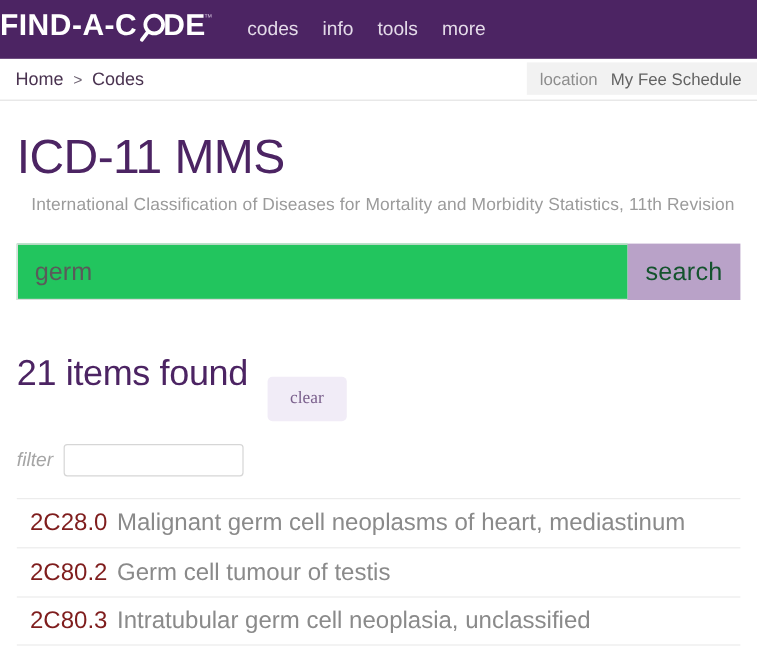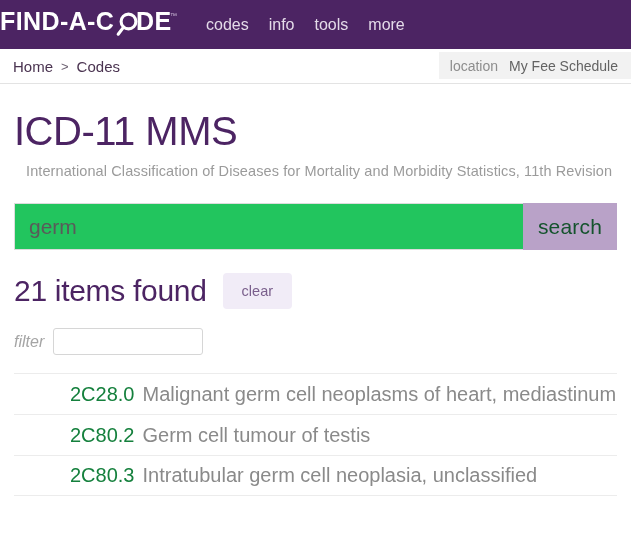--- a/index.html
+++ b/index.html
@@ -156,21 +156,22 @@
     white-space: nowrap;
   }
   .clear-btn {
     background: #f1ecf7;
     border: none;
     color: #7a5f8c;
     font-size: 14.5px;
     padding: 10px 19px;
     border-radius: 4px;
     cursor: pointer;
-    font-family: Liberation Sans, sans-serif;
+    font-family: Liberation Serif, serif;
+    margin-top: 41px;
   }
 
   
   .filterrow {
     margin-top: 19px;
     display: flex;
     align-items: center;
     gap: 9px;
   }
   .filter-label {
@@ -202,23 +203,22 @@
     align-items: center;
     padding-left: 11px;
     box-sizing: border-box;
     cursor: pointer;
     white-space: nowrap;
     overflow: hidden;
   }
   .result-row:last-child { border-bottom: 1px solid #ececec; }
   .result-code {
     font-size: 20px;
-    color: #15803d;
+    color: #7f1d1d;
     margin-right: 8px;
-    margin-left: 45px;
   }
   .result-desc {
     font-size: 20px;
     color: #8a8a8a;
   }
 </style>
 </head>
 <body>
 
 <div class="topbar">

